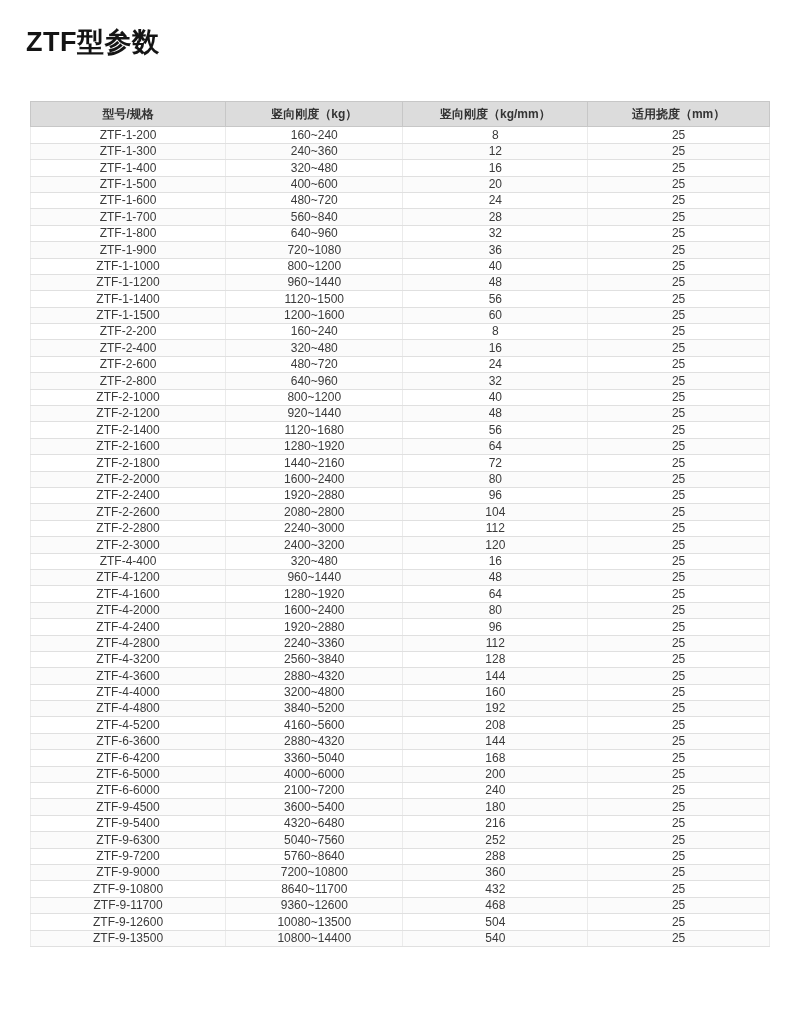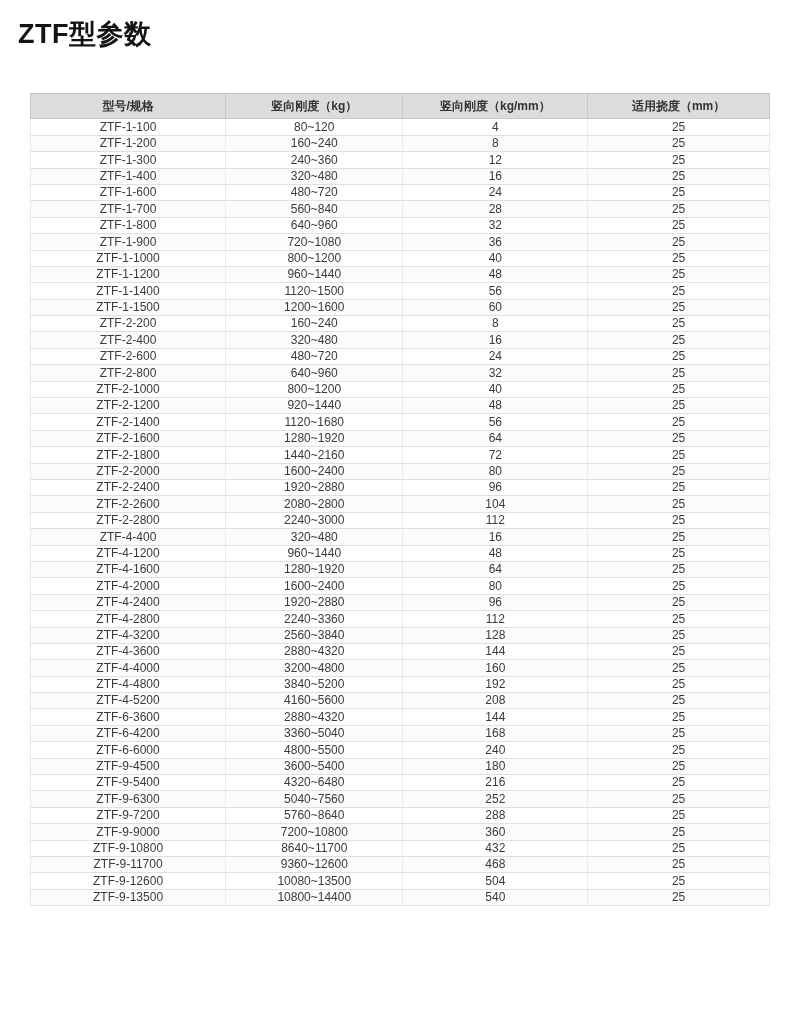--- a/index.html
+++ b/index.html
@@ -8,21 +8,21 @@
     background: #ffffff;
     font-family: "Liberation Sans", "DejaVu Sans", sans-serif;
   }
   .page {
     width: 800px;
     min-height: 1019px;
     background: #ffffff;
     box-sizing: border-box;
   }
   .page-title {
-    margin: 4px;
+    margin: 12px;
     padding: 14px 0 0 14px;
     font-size: 27px;
     font-weight: 700;
     color: #141414;
     letter-spacing: 0.5px;
     line-height: 1.2;
   }
   .table-wrap {
     margin: 43px 30px 0 30px;
   }
@@ -78,44 +78,44 @@
       <thead>
         <tr>
           <th>型号/规格</th>
           <th>竖向刚度（kg）</th>
           <th>竖向刚度（kg/mm）</th>
           <th>适用挠度（mm）</th>
         </tr>
       </thead>
       <tbody>
           <tr>
-    <td>ZTF-1-100</td>
-    <td>80~120</td>
-    <td>4</td>
-    <td>25</td>
-  </tr>
-          <tr>
     <td>ZTF-1-200</td>
     <td>160~240</td>
     <td>8</td>
     <td>25</td>
   </tr>
           <tr>
     <td>ZTF-1-300</td>
     <td>240~360</td>
     <td>12</td>
     <td>25</td>
   </tr>
           <tr>
     <td>ZTF-1-400</td>
     <td>320~480</td>
     <td>16</td>
     <td>25</td>
   </tr>
           <tr>
+    <td>ZTF-1-500</td>
+    <td>400~600</td>
+    <td>20</td>
+    <td>25</td>
+  </tr>
+          <tr>
     <td>ZTF-1-600</td>
     <td>480~720</td>
     <td>24</td>
     <td>25</td>
   </tr>
           <tr>
     <td>ZTF-1-700</td>
     <td>560~840</td>
     <td>28</td>
     <td>25</td>
@@ -228,20 +228,26 @@
     <td>104</td>
     <td>25</td>
   </tr>
           <tr>
     <td>ZTF-2-2800</td>
     <td>2240~3000</td>
     <td>112</td>
     <td>25</td>
   </tr>
           <tr>
+    <td>ZTF-2-3000</td>
+    <td>2400~3200</td>
+    <td>120</td>
+    <td>25</td>
+  </tr>
+          <tr>
     <td>ZTF-4-400</td>
     <td>320~480</td>
     <td>16</td>
     <td>25</td>
   </tr>
           <tr>
     <td>ZTF-4-1200</td>
     <td>960~1440</td>
     <td>48</td>
     <td>25</td>
@@ -306,22 +312,28 @@
     <td>144</td>
     <td>25</td>
   </tr>
           <tr>
     <td>ZTF-6-4200</td>
     <td>3360~5040</td>
     <td>168</td>
     <td>25</td>
   </tr>
           <tr>
+    <td>ZTF-6-5000</td>
+    <td>4000~6000</td>
+    <td>200</td>
+    <td>25</td>
+  </tr>
+          <tr>
     <td>ZTF-6-6000</td>
-    <td>4800~5500</td>
+    <td>2100~7200</td>
     <td>240</td>
     <td>25</td>
   </tr>
           <tr>
     <td>ZTF-9-4500</td>
     <td>3600~5400</td>
     <td>180</td>
     <td>25</td>
   </tr>
           <tr>

